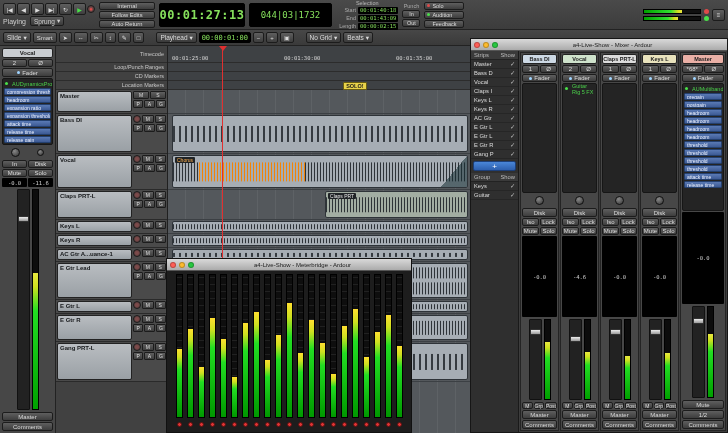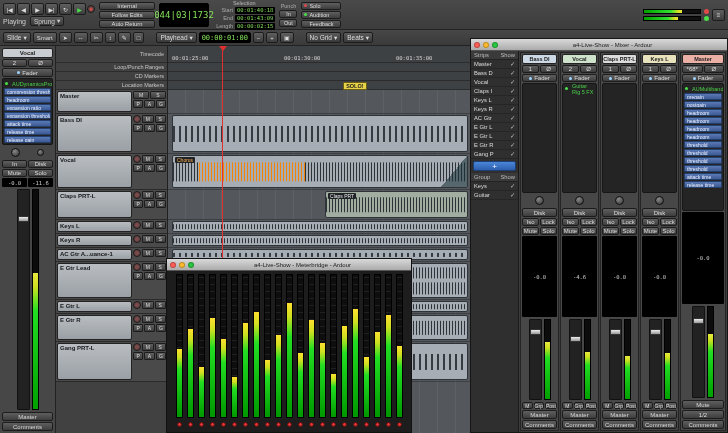--- a/index.html
+++ b/index.html
@@ -18,21 +18,21 @@
   .tcol{display:flex;flex-direction:column;gap:1px}
   .trow{display:flex;gap:1px;align-items:center}
   .tpb{width:13px;height:12px;font-size:6px}
   .tpb.play{color:#49e049}.tpb.rec{color:#e04a4a}
   #state-row{font-size:7px;color:#cfcfcf;display:flex;gap:4px;align-items:center}
   .sel{background:linear-gradient(#5a5a5a,#3a3a3a);border:1px solid #1c1c1c;border-radius:2px;font-size:6.5px;
        padding:0 3px;height:10px;display:flex;align-items:center;gap:2px}
   .stackbtn{width:56px;height:8px;font-size:5.8px}
   .clock{background:#000;border:1px solid #000;border-radius:2px;color:#86e05c;display:flex;align-items:center;justify-content:center}
   #primary-clock{width:86px;height:24px;font-size:12px;font-weight:bold;letter-spacing:.5px}
-  #secondary-clock{width:50px;height:24px;font-size:9px}
+  #secondary-clock{width:83px;height:24px;font-size:9px}
   #selpanel{display:flex;flex-direction:column;font-size:5.5px;gap:1px}
   #selpanel .hd{text-align:center;color:#bbb}
   .selrow{display:flex;gap:2px;align-items:center}
   .selrow .lab{width:20px;color:#aaa;text-align:right}
   .selval{background:#000;color:#86e05c;border-radius:1px;font-size:5.5px;padding:0 2px;height:7px;display:flex;align-items:center}
   #punchcol{display:flex;flex-direction:column;gap:1px;align-items:center;font-size:5.5px;color:#aaa}
   .pb{width:18px;height:8px;font-size:5.5px}
   #solocol{display:flex;flex-direction:column;gap:1px}
   .scb{width:40px;height:8px;font-size:5.5px;justify-content:flex-start;padding:0 2px}
   #tright{margin-left:auto;display:flex;gap:3px;align-items:center}
@@ -174,20 +174,21 @@
         </span>
       </div>
     </div>
 
     <div class="tcol">
       <button class="b stackbtn">Internal</button>
       <button class="b stackbtn">Follow Edits</button>
       <button class="b stackbtn">Auto Return</button>
     </div>
 
+    <div id="primary-clock" class="clock mono">00:01:27:13</div>
     <div id="secondary-clock" class="clock mono">044|03|1732</div>
 
     <div id="selpanel">
       <div class="hd">Selection</div>
       <div class="selrow">
           <span class="lab">Start</span>
         <span class="selval mono">00:01:40:18</span>
         </div>
       <div class="selrow">
           <span class="lab">End</span>

